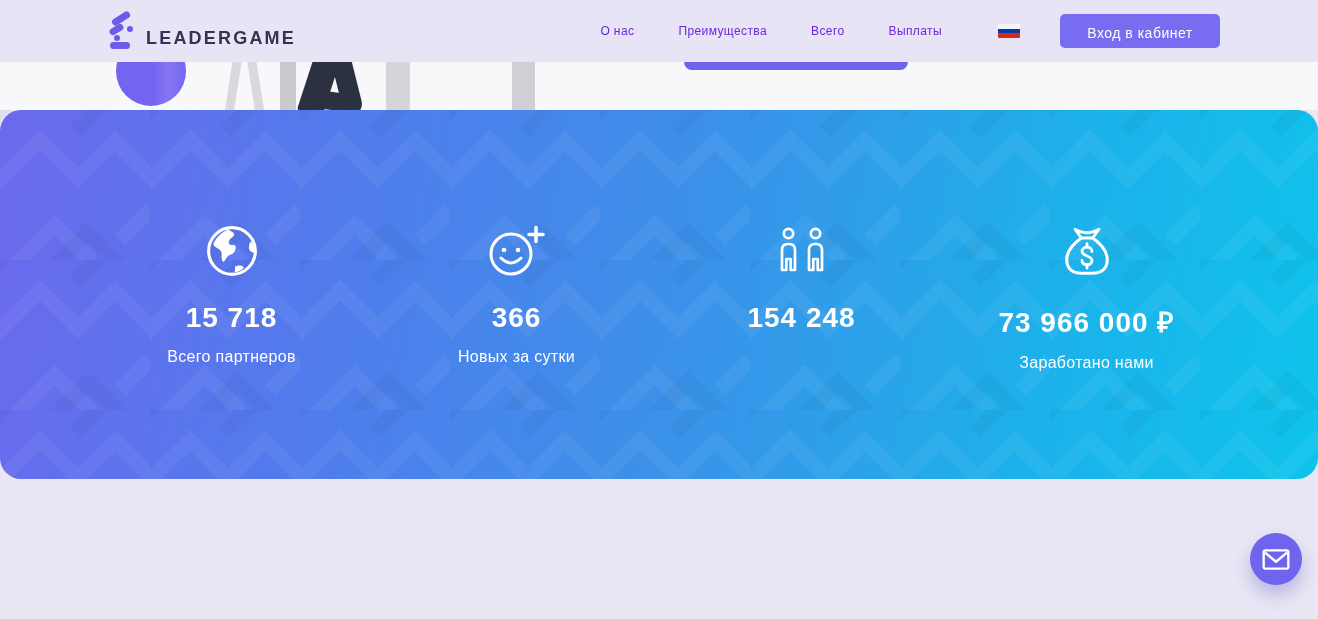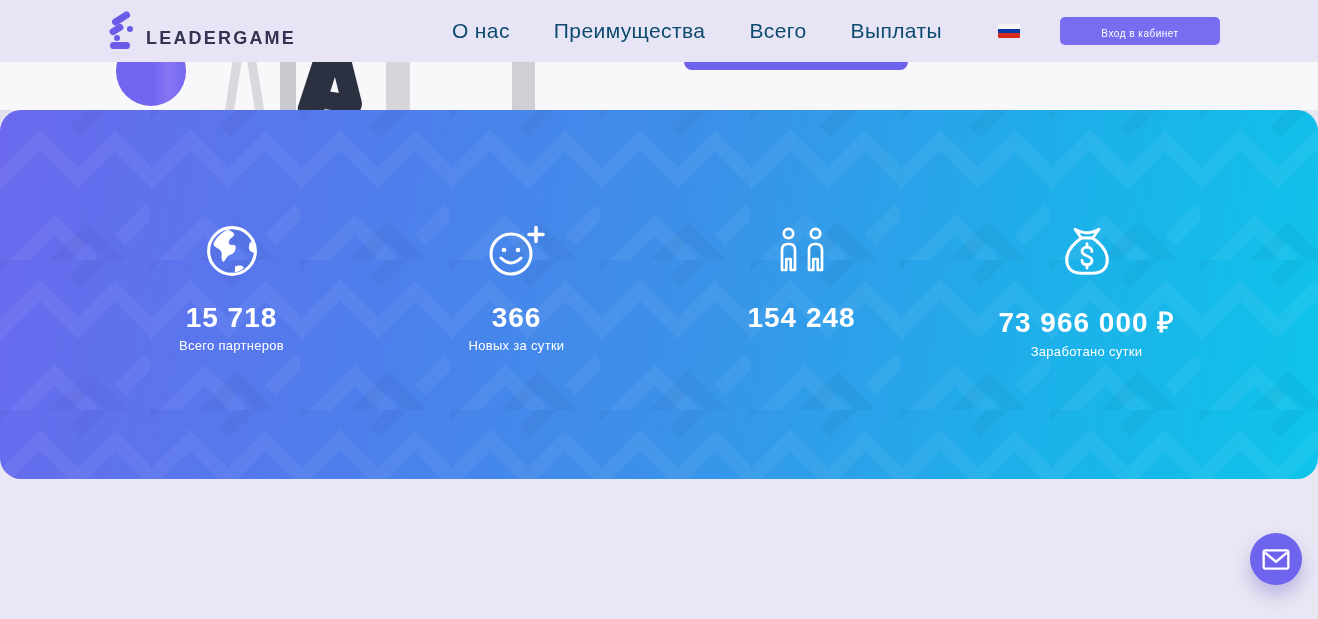--- a/index.html
+++ b/index.html
@@ -16,34 +16,34 @@
   .brand-icon { position: relative; width: 26px; height: 36px; }
   .brand-icon .bar { position: absolute; background: #6a5ce8; border-radius: 4px; }
   .bar1 { width: 20px; height: 7px; left: 3px; top: 2px; transform: rotate(-32deg); }
   .bar2 { width: 15px; height: 7px; left: 1px; top: 13px; transform: rotate(-32deg); }
   .dot1 { position: absolute; width: 6px; height: 6px; border-radius: 50%; background: #6a5ce8; left: 19px; top: 13px; }
   .dot2 { position: absolute; width: 6px; height: 6px; border-radius: 50%; background: #6a5ce8; left: 6px; top: 22px; }
   .bar3 { width: 20px; height: 7px; left: 2px; top: 29px; }
   .brand-text { font-size: 18px; font-weight: bold; letter-spacing: 2.2px; color: #343351; }
 
   .nav { display: flex; align-items: center; gap: 44px; margin-left: auto; }
-  .nav-item { font-size: 21px; color: #0c4a6e; cursor: pointer; letter-spacing: 0.4px; }
+  .nav-item { font-size: 12px; color: #6d28d9; cursor: pointer; letter-spacing: 0.4px; }
 
   .flag { width: 22px; height: 14px; margin-left: 56px; cursor: pointer;
           display: flex; flex-direction: column; border-radius: 1px; overflow: hidden; }
   .flag div { flex: 1; }
   .flag .w { background: #f5f5f5; } .flag .b { background: #0739a6; } .flag .r { background: #d register;}
   .flag .r { background: #d52b1e; }
 
   .login-btn {
     margin-left: 40px; background: #786df0; color: #fff; border: none;
     font-family: "Liberation Sans", sans-serif;
-    font-size: 10px; letter-spacing: 0.5px;
+    font-size: 14px; letter-spacing: 0.5px;
     padding: 11px 24px; border-radius: 5px; cursor: pointer;
-    width: 160px; height: 28px;
+    width: 160px; height: 34px;
   }
 
   
   .hero-strip { position: relative; height: 48px; background: #f8f8fb; overflow: hidden; }
   .hero-ball { position: absolute; left: 116px; top: -26px; width: 70px; height: 70px;
                border-radius: 50%;
                background: linear-gradient(90deg, #7465f1 55%, #8577f3 75%, #7465f1 100%); }
   .frag { position: absolute; }
   .easel-leg { width: 9px; height: 70px; top: -6px; background: #d9d9dd; }
   .leg1 { left: 228px; transform: rotate(9deg); }
@@ -68,21 +68,21 @@
     border-radius: 21px;
   }
   .stats .pattern { position: absolute; inset: 0; width: 100%; height: 100%; }
   .stats-inner {
     position: relative; max-width: 1140px; margin: 0 auto;
     display: flex; padding-top: 114px;
   }
   .stat { flex: 1; text-align: center; color: #fff; }
   .stat-icon { height: 58px; display: flex; align-items: flex-start; justify-content: center; }
   .stat-value { margin-top: 20px; font-size: 28px; font-weight: bold; letter-spacing: 1px; }
-  .stat-label { margin-top: 4px; font-size: 13px; letter-spacing: 0.3px; }
+  .stat-label { margin-top: 14px; font-size: 16px; letter-spacing: 0.3px; }
 
   
   .footer { height: 140px; background: #e9e7f4; }
 
   
   .chat-btn {
     position: fixed; right: 16px; bottom: 34px; width: 52px; height: 52px;
     border-radius: 50%; background: #6e64ee; border: none; cursor: pointer;
     display: flex; align-items: center; justify-content: center;
     box-shadow: 0 10px 18px rgba(95, 85, 190, 0.35);
@@ -197,21 +197,21 @@
     <div class="stat">
       <div class="stat-icon">
         <svg width="54" height="56" viewBox="0 0 52 50" xmlns="http://www.w3.org/2000/svg">
           <path d="M20.5 11.5 L14.5 3 C20 6 22 6.5 26 6.5 C30 6.5 32 6 37.5 3 L31.5 11.5" fill="none" stroke="#fff" stroke-width="2.8" stroke-linejoin="round" stroke-linecap="round"></path>
           <path d="M20.5 11.5 H31.5 C40 17.5 45.5 24.5 45.5 32.5 C45.5 41 40 45.5 31 45.5 H21 C12 45.5 6.5 41 6.5 32.5 C6.5 24.5 12 17.5 20.5 11.5 Z" fill="none" stroke="#fff" stroke-width="3" stroke-linejoin="round"></path>
           <path d="M30.8 24.5 C30.8 21.8 28.7 20.3 26 20.3 C23.3 20.3 21.2 22 21.2 24.3 C21.2 29.8 30.8 27.8 30.8 33.3 C30.8 35.6 28.7 37.3 26 37.3 C23.3 37.3 21.2 35.8 21.2 33" fill="none" stroke="#fff" stroke-width="2.7" stroke-linecap="round"></path>
           <path d="M26 17 V20.3 M26 37.3 V40.6" fill="none" stroke="#fff" stroke-width="2.7" stroke-linecap="round"></path>
         </svg>
       </div>
       <div class="stat-value">73 966 000 ₽</div>
-      <div class="stat-label">Заработано сутки</div>
+      <div class="stat-label">Заработано нами</div>
     </div>
 
   </div>
 </div>
 
 <div class="footer"></div>
 
 <button class="chat-btn">
   <span style="display:flex;">
     <svg width="28" height="21" viewBox="0 0 30 23" xmlns="http://www.w3.org/2000/svg">

